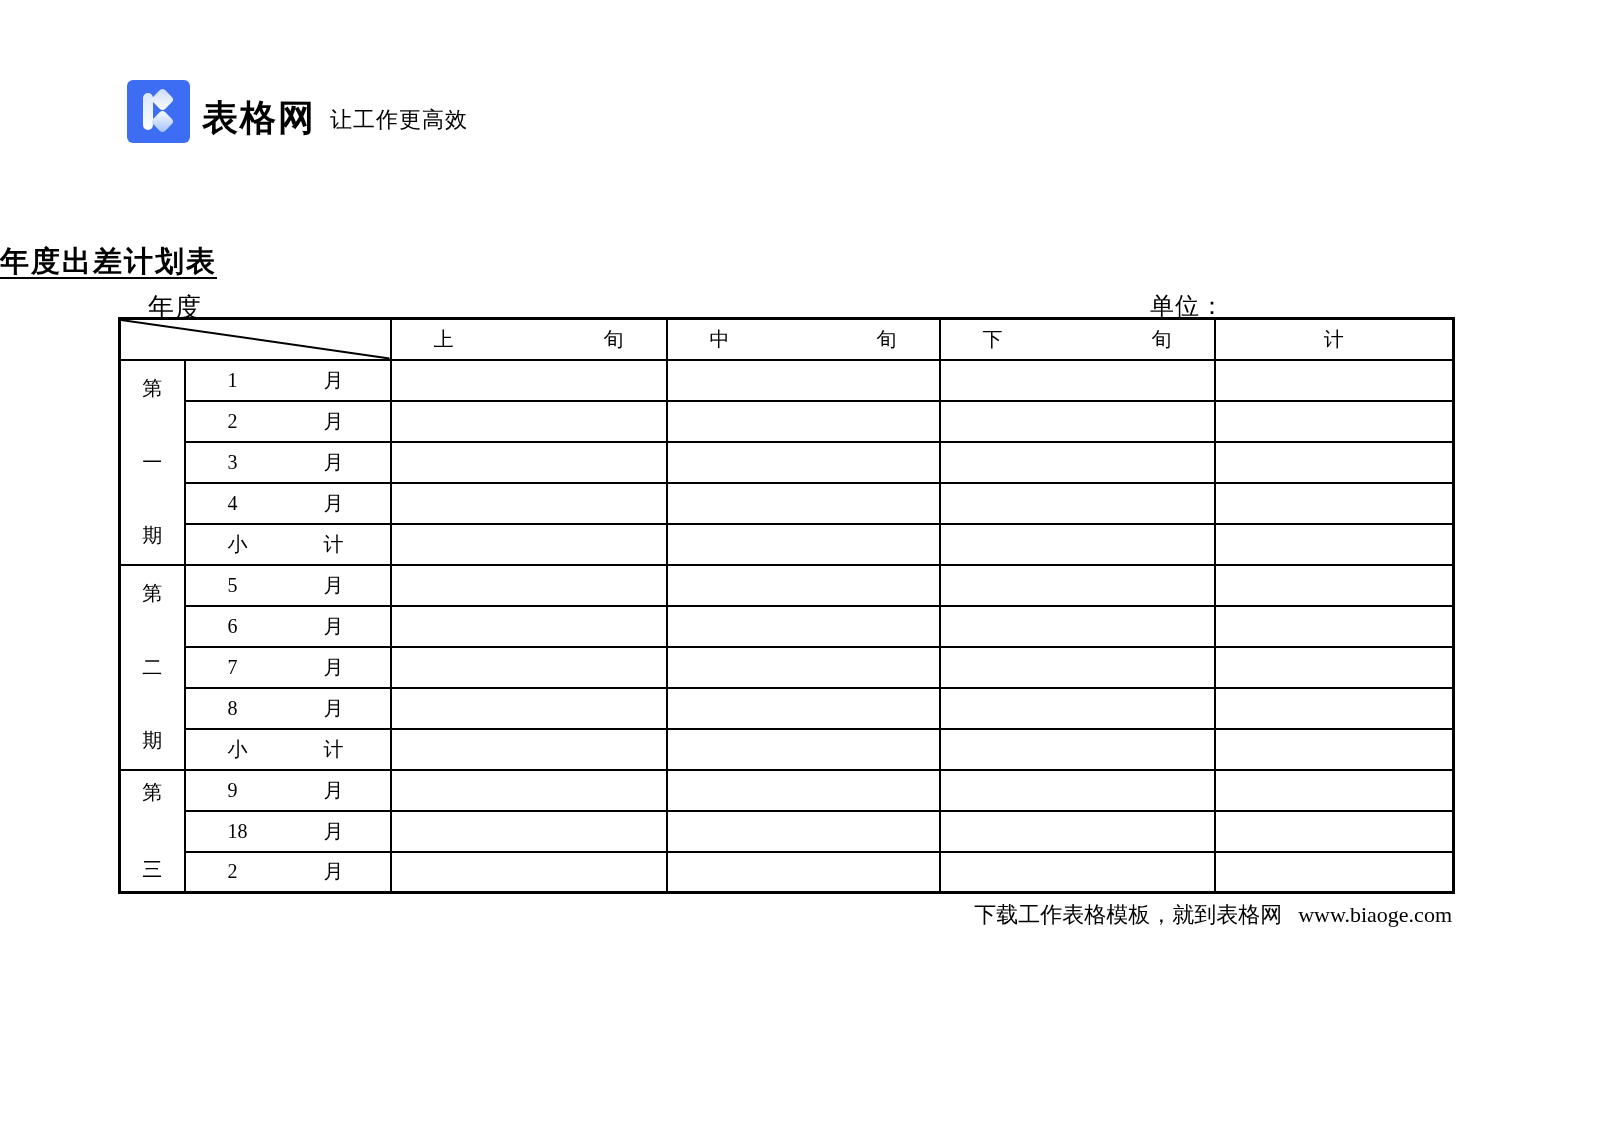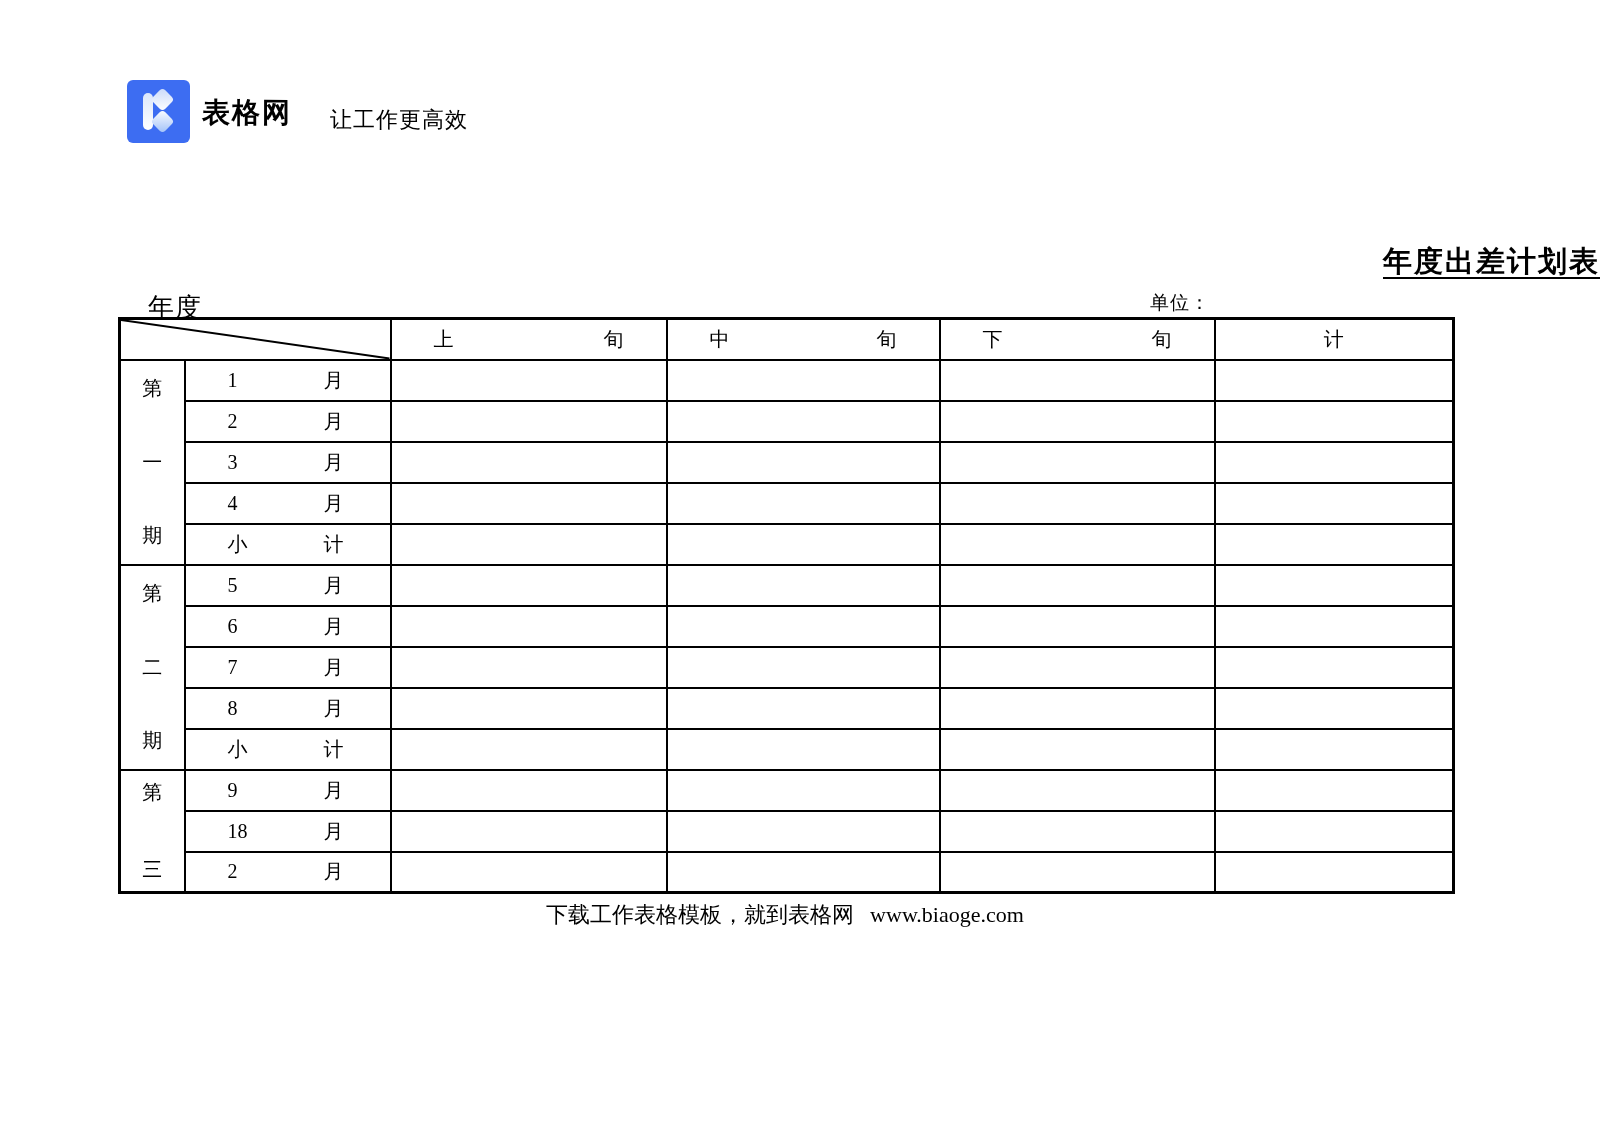--- a/index.html
+++ b/index.html
@@ -29,39 +29,39 @@
     position:absolute;
     width:17px; height:17px;
     border-radius:4px;
     transform:rotate(45deg);
   }
   .logo-d1 { left:27px; top:11px;  background:linear-gradient(135deg,#c9dafa,#ffffff); }
   .logo-d2 { left:27px; top:33px;  background:linear-gradient(135deg,#ffffff,#9fc0f8); }
   .brand-name {
     position:absolute; left:202px; top:94px;
     font-family:Liberation Mono, monospace;
-    font-weight:bold; font-size:28px; letter-spacing:2px;
+    font-weight:bold; font-size:36px; letter-spacing:2px;
   }
   .brand-tagline {
     position:absolute; left:330px; top:105px;
     font-size:22px; letter-spacing:1px;
   }
 
   
   .doc-title {
     position:absolute; left:0; top:242px; width:1600px;
-    text-align:right;
+    text-align:left;
     font-family:"Liberation Sans","DejaVu Sans",sans-serif;
     font-weight:bold; font-size:29px; letter-spacing:2px;
     text-decoration:underline;
     text-underline-offset:6px;
     text-decoration-thickness:2px;
   }
   .year-label { position:absolute; left:148px;  top:290px; font-size:26px; letter-spacing:1px; }
-  .unit-label { position:absolute; left:1150px; top:290px; font-size:19px; letter-spacing:1px; }
+  .unit-label { position:absolute; left:1150px; top:290px; font-size:24px; letter-spacing:1px; }
 
   
   .sheet-table {
     position:absolute; left:118px; top:317px;
     width:1334px;
     border-collapse:collapse;
     table-layout:fixed;
     border:3px solid #000;
   }
   .sheet-table tr { height:41px; }
@@ -87,21 +87,21 @@
     display:flex; flex-direction:column;
     align-items:center; justify-content:space-between;
     margin:0 auto; width:100%;
   }
   .vs5 { height:200px; padding:13px 0; }
   .vs3 { height:118px; padding:7px 0; }
 
   
   .footer {
     position:absolute; left:118px; top:900px; width:1334px;
-    text-align:center; font-size:22px;
+    text-align:right; font-size:22px;
   }
   .footer-url { margin-left:16px; }
 </style>
 </head>
 <body>
 
 <div class="logo-box">
   <div class="logo-bar"></div>
   <div class="logo-diamond logo-d1"></div>
   <div class="logo-diamond logo-d2"></div>

